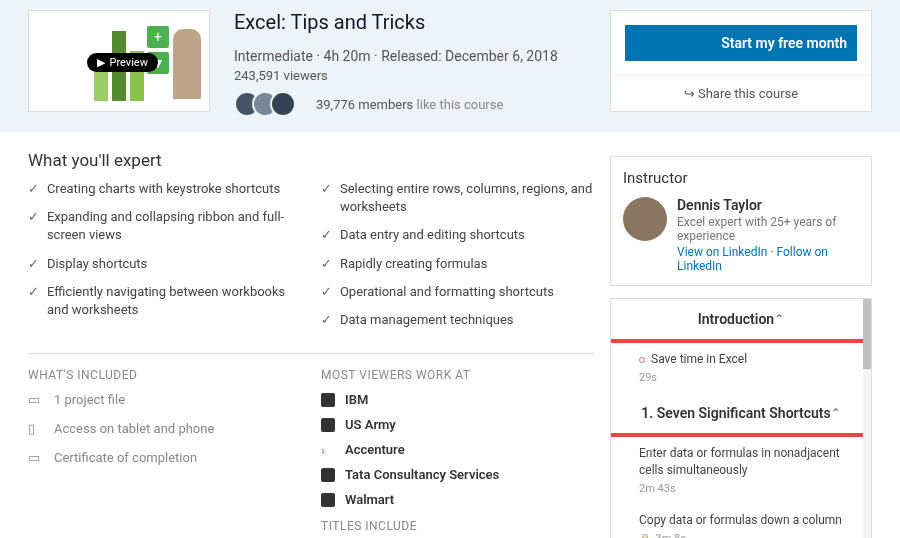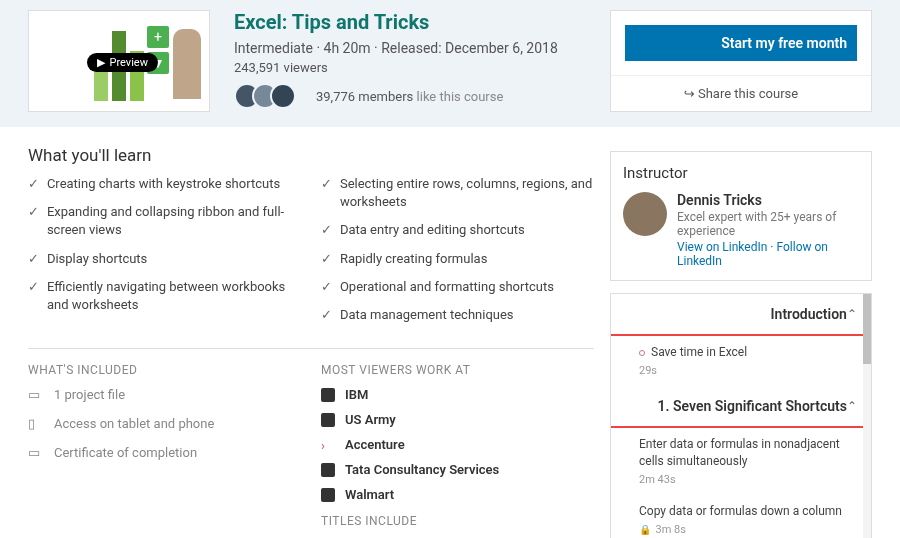--- a/index.html
+++ b/index.html
@@ -10,21 +10,21 @@
 .bars{display:flex;align-items:flex-end;gap:4px;height:70px}
 .bar{width:14px;background:#7cb342}
 .bar:nth-child(1){height:40px;background:#9ccc65}
 .bar:nth-child(2){height:70px;background:#558b2f}
 .bar:nth-child(3){height:50px;background:#8bc34a}
 .thumb-icons{position:absolute;right:40px;top:15px;display:flex;flex-direction:column;gap:4px}
 .thumb-icon{width:22px;height:22px;background:#4caf50;color:#fff;display:flex;align-items:center;justify-content:center;font-size:14px;border-radius:2px}
 .preview-pill{position:absolute;left:58px;top:42px;background:#000;color:#fff;border-radius:12px;padding:3px 10px;font-size:11px;display:flex;align-items:center;gap:4px}
 .person{position:absolute;right:8px;top:18px;width:28px;height:70px;background:#bfa58a;border-radius:10px 10px 0 0}
 .course-meta{flex:1;padding-left:8px}
-.course-title{font-size:20px;font-weight:700;color:#0f766e;margin-bottom:6px}
+.course-title{font-size:20px;font-weight:400;color:#0f172a;margin-bottom:14px}
 .meta-line{font-size:14px;color:#555;margin-bottom:4px}
 .viewers{font-size:13px;color:#555;margin-bottom:8px}
 .like-row{display:flex;align-items:center;gap:20px;font-size:13px;color:#555}
 .avatars{display:flex}
 .av{width:26px;height:26px;border-radius:50%;background:#888;border:2px solid #eef3f8;margin-left:-8px}
 .av:first-child{margin-left:0;background:#456}
 .av:nth-child(2){background:#789}
 .av:nth-child(3){background:#345}
 .right-col{width:262px;flex-shrink:0}
 .cta-box{border:1px solid #ddd;background:#fff}
@@ -49,21 +49,21 @@
 .instructor-box{border:1px solid #ddd;padding:12px;margin-top:6px}
 .inst-label{font-size:15px;color:#333;margin-bottom:10px}
 .inst-row{display:flex;gap:10px}
 .inst-av{width:44px;height:44px;border-radius:50%;background:#8a7560;flex-shrink:0}
 .inst-name{font-size:14px;font-weight:600;color:#333}
 .inst-sub{font-size:12px;color:#777;margin:2px 0}
 .inst-links{font-size:12px;color:#0073b1}
 .inst-links a{color:#0073b1;text-decoration:none;cursor:pointer}
 .toc-box{border:1px solid #ddd;margin-top:12px;position:relative}
 .toc-scroll{max-height:260px;overflow-y:auto}
-.toc-section{padding:12px 14px;display:flex;justify-content:flex-end;align-items:center;border-bottom:2px solid #ef4444;cursor:pointer}
+.toc-section{padding:12px 14px;display:flex;justify-content:center;align-items:center;border-bottom:4px solid #ef4444;cursor:pointer}
 .toc-section-title{font-size:14px;font-weight:600;color:#333}
 .toc-item{padding:8px 14px 8px 28px;font-size:12px;color:#555;line-height:1.4}
 .toc-item-title{color:#444}
 .toc-meta{font-size:11px;color:#999;margin-top:2px;display:flex;align-items:center;gap:4px}
 .bullet{width:6px;height:6px;border:1px solid #c77;border-radius:50%;display:inline-block;margin-right:6px}
 .lock{font-size:10px}
 .chev{font-size:12px;color:#666}
 .scrollbar{position:absolute;right:0;top:0;bottom:0;width:8px;background:#f4f4f4}
 .scrollthumb{background:#c0c0c0;width:8px;height:70px;position:absolute;top:0}
 </style>
@@ -109,21 +109,21 @@
       <div class="share-row">
         <span>↪</span> <span>Share this course</span>
       </div>
     </div>
   </div>
  </div>
 </div>
 
 <div class="main">
  <div class="left-main">
-  <div class="learn-title">What you'll learn</div>
+  <div class="learn-title">What you'll expert</div>
   <div class="learn-cols">
     <div class="learn-col" id="learn-left">
           <div class="learn-item">
             <span class="check">✓</span>
             <span>Creating charts with keystroke shortcuts</span>
           </div>
           <div class="learn-item">
             <span class="check">✓</span>
             <span>Expanding and collapsing ribbon and full-screen views</span>
           </div>
@@ -206,21 +206,21 @@
 
     </div>
   </div>
  </div>
  <div class="right-col">
   <div class="instructor-box">
     <div class="inst-label">Instructor</div>
     <div class="inst-row">
       <div class="inst-av"></div>
       <div>
-        <div class="inst-name">Dennis Tricks</div>
+        <div class="inst-name">Dennis Taylor</div>
         <div class="inst-sub">Excel expert with 25+ years of experience</div>
         <div class="inst-links">
           <a>View on LinkedIn</a> · <a>Follow on LinkedIn</a>
         </div>
       </div>
     </div>
   </div>
   <div class="toc-box">
     <div class="toc-scroll" id="toc">
           <div class="toc-section">

